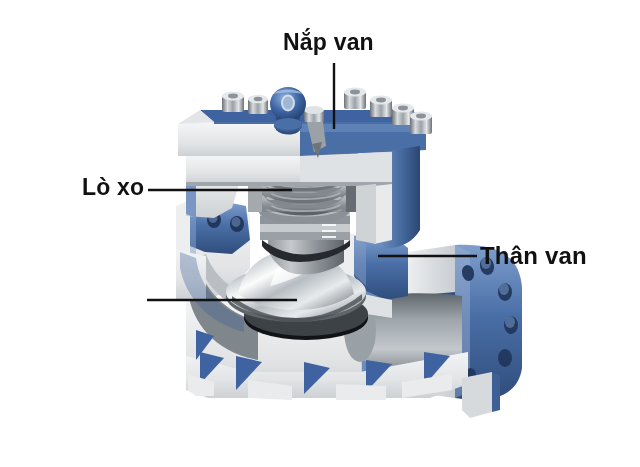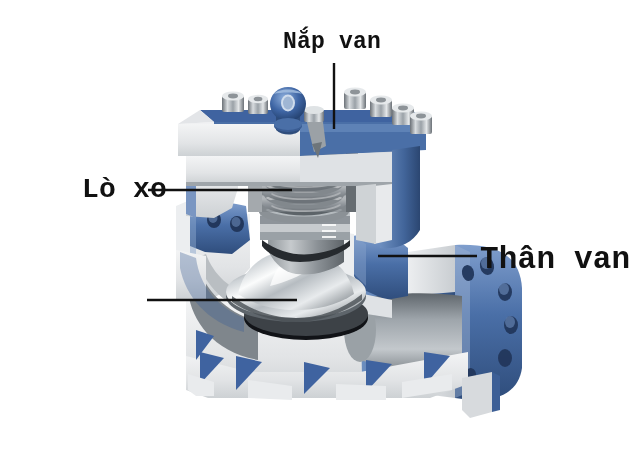--- a/index.html
+++ b/index.html
@@ -3,21 +3,21 @@
 <meta charset="utf-8">
 <style>
   html,body{margin:0;padding:0;}
   body{
     width:640px;height:467px;
     background:#ffffff;
     font-family:"Liberation Sans", sans-serif;
     overflow:hidden;
     position:relative;
   }
-  #stage{position:absolute;left:0;top:0;width:508px;height:467px;font-family:Liberation Mono, monospace;}
+  #stage{position:absolute;left:0;top:0;width:508px;height:467px;}
   .lbl{
     position:absolute;
     font-weight:bold;
     color:#111111;
     white-space:nowrap;
     letter-spacing:0.2px;
     line-height:1;
   }
   svg{display:block;}
 </style>
@@ -337,18 +337,18 @@
       <line x1="148" y1="190" x2="292" y2="190"></line>
       <line x1="147" y1="300" x2="297" y2="300"></line>
       <line x1="378" y1="256" x2="477" y2="256"></line>
     </g>
 
   </g>
 </svg>
 
 <div class="lbl" style="left:283px;top:31px;font-size:23px;">Nắp van</div>
 
-<div class="lbl" style="left:82px;top:176px;font-size:28px;">Lò xo</div>
-
-
-<div class="lbl" style="left:480px;top:244px;font-size:31px;">Thân van</div>
+<div class="lbl" style="left:82px;top:176px;font-size:23px;">Lò xo</div>
+
+
+<div class="lbl" style="left:480px;top:244px;font-size:24px;">Thân van</div>
 
 </div>
 
 </body></html>

